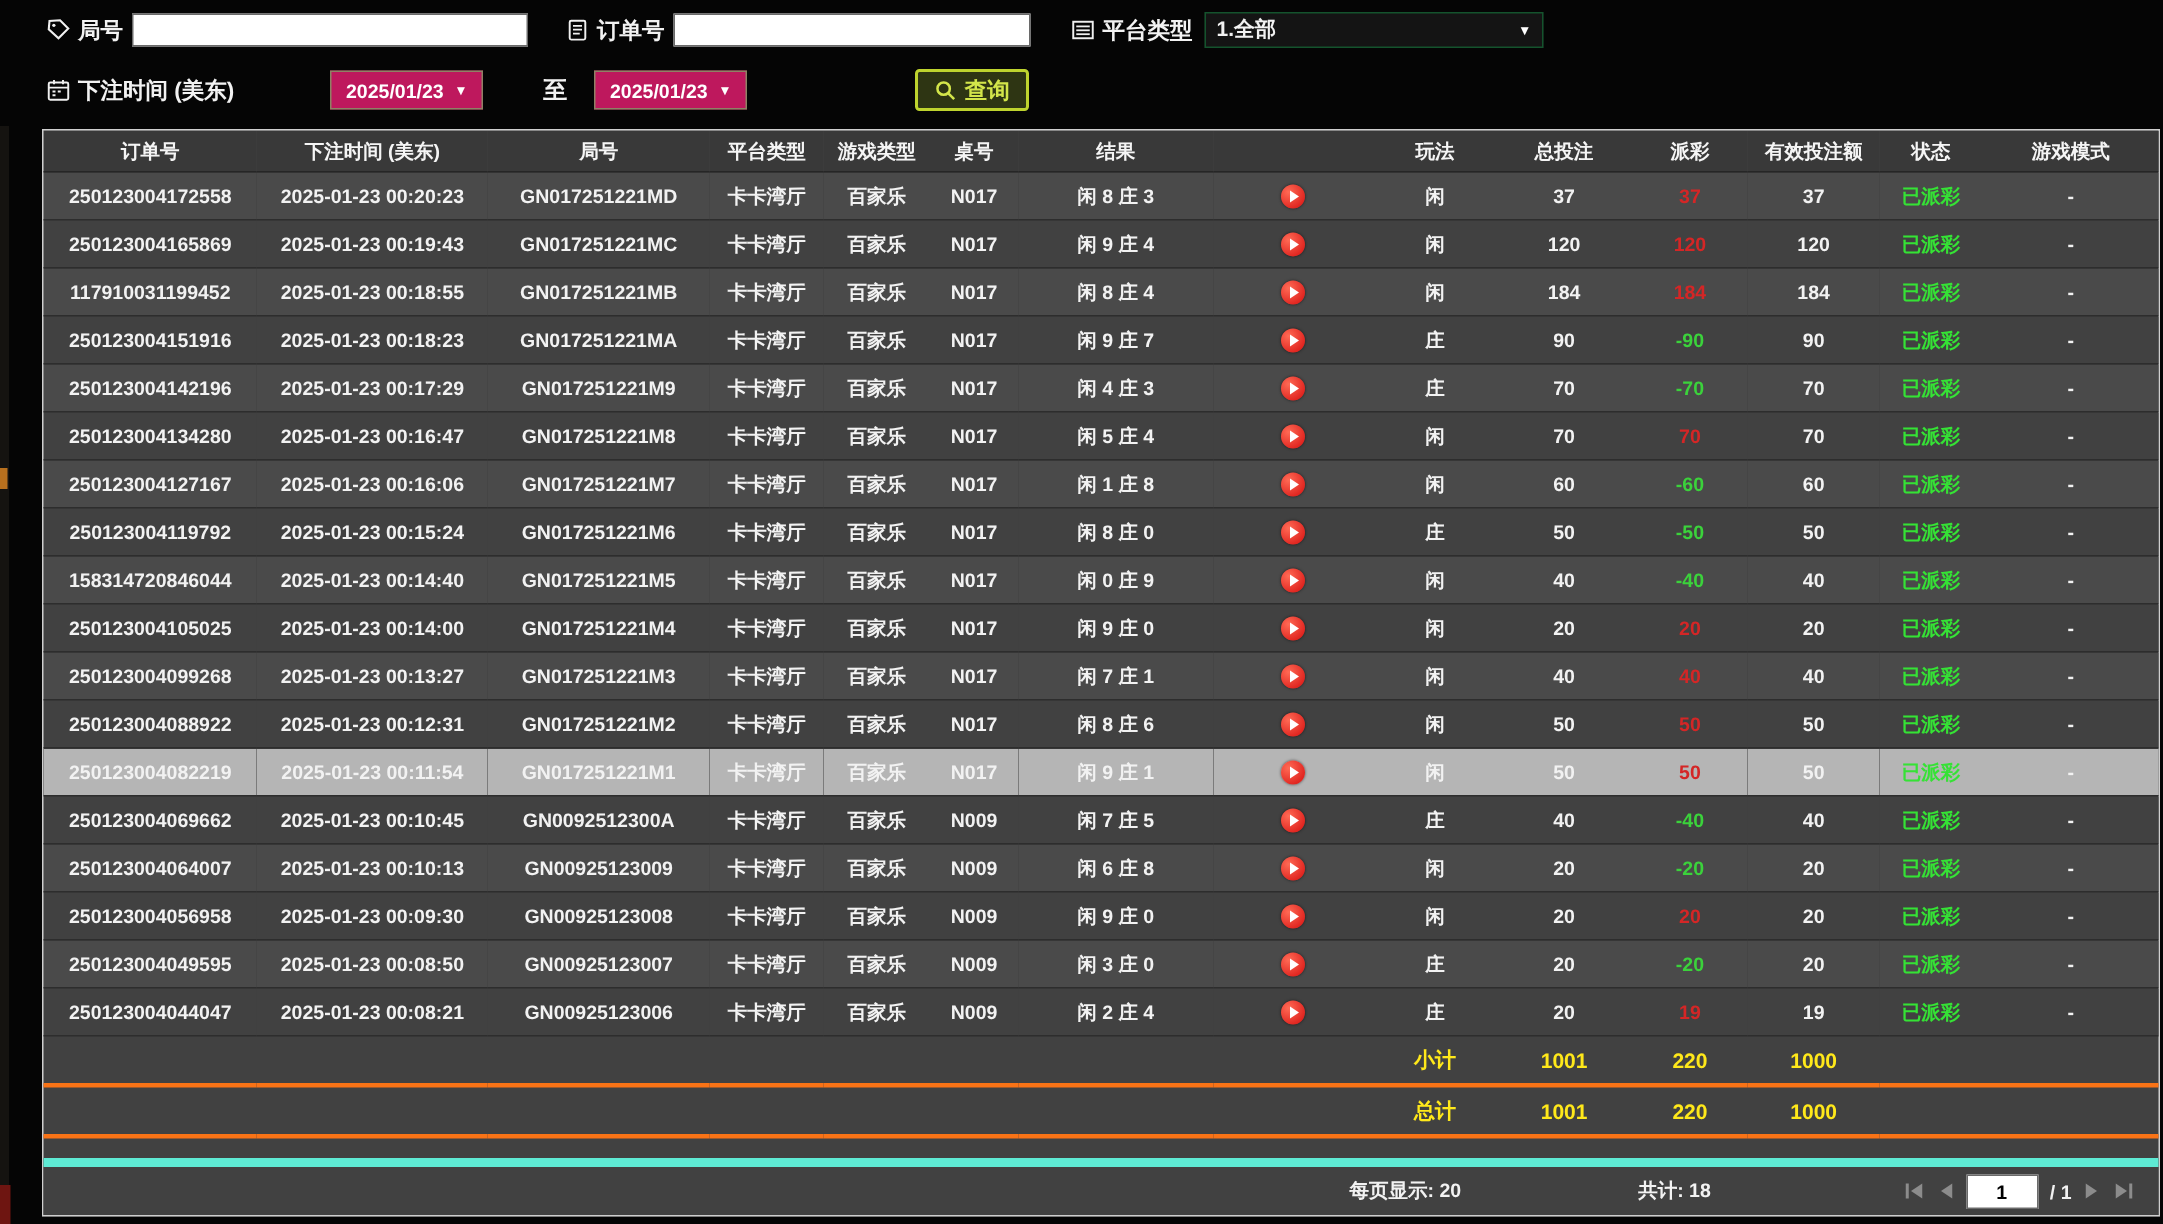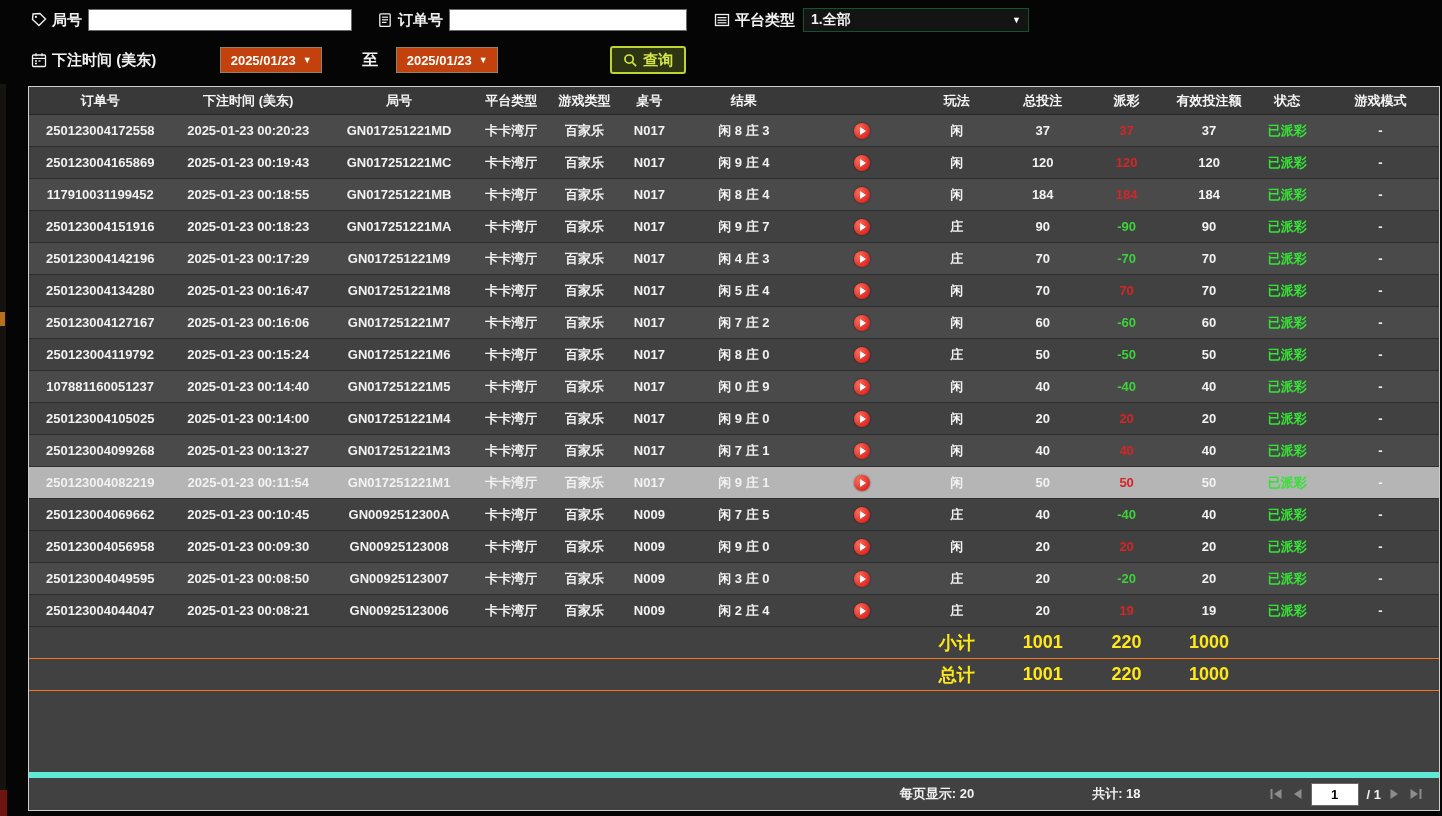--- a/index.html
+++ b/index.html
@@ -26,21 +26,21 @@
   .f-label { font-weight:bold; font-size:15px; white-space:nowrap; }
   .text-input { height:20px; background:#ffffff; border:1px solid #6a6a6a; color:#000; font-size:13px; padding:0 5px; font-family:inherit; }
   .w1 { width:252px; margin-left:6px; }
   .w2 { width:226px; margin-left:6px; }
   .g2 { margin-left:24px; }
   .g3 { margin-left:26px; }
   .select { width:210px; height:22px; margin-left:8px; background:#141414; border:1px solid #14532d;
             display:flex; align-items:center; justify-content:space-between; padding:0 7px;
             font-size:14px; font-weight:bold; cursor:pointer; }
   .caret { font-size:9px; color:#ffffff; }
-  .date-btn { width:100px; height:24px; background:#c2410c; border:1px solid #8f8265;
+  .date-btn { width:100px; height:24px; background:#be185d; border:1px solid #8f8265;
               display:flex; align-items:center; justify-content:center; gap:7px;
               font-size:13px; font-weight:bold; color:#fff; cursor:pointer; flex:none; }
   .d1 { margin-left:64px; }
   .to { margin-left:40px; font-size:16px; }
   .d2 { margin-left:18px; }
   .query-btn { margin-left:112px; height:28px; padding:0 11px; background:#2e3513;
                border:2px solid var(--query_border); border-radius:3px; color:var(--query_text);
                font-weight:bold; font-size:15px; display:flex; align-items:center; gap:5px;
                cursor:pointer; font-family:inherit; }
   .q-icon { display:inline-flex; width:15px; height:15px; }
@@ -59,22 +59,22 @@
              white-space:nowrap; overflow:hidden; }
   tbody td { height:29px; text-align:center; border-bottom:1px solid #2d2d2d;
              font-size:13px; font-weight:bold; color:#f2f2f2;
              white-space:nowrap; overflow:hidden; }
   tr.odd  { background:#4a4a4a; }
   tr.even { background:#414141; }
   tr.selected { background:var(--selected_row_bg) !important; }
   td.payout.pos { color:var(--payout_positive); }
   td.payout.neg { color:var(--payout_negative); }
   td.status { color:var(--status_paid); }
-  tfoot td { height:29px; border-bottom:1px solid #f97316; text-align:center;
-             font-size:18px; font-weight:bold; color:var(--totals); }
+  tfoot td { height:29px; border-bottom:3px solid #f97316; text-align:center;
+             font-size:14px; font-weight:bold; color:var(--totals); }
   .play { width:16px; height:16px; border-radius:50%; display:inline-flex;
           align-items:center; justify-content:center; cursor:pointer;
           background:radial-gradient(circle at 5px 5px, #ff6a55, #d60e0e);
           box-shadow:0 0 2px rgba(0,0,0,.6); }
   .play .tri { width:0; height:0; border-left:6px solid #fff;
                border-top:4px solid transparent; border-bottom:4px solid transparent;
                margin-left:2px; }
   .spacer { flex:1; }
 
   
@@ -327,21 +327,21 @@
     <td class="status">已派彩</td>
     <td>-</td>
   </tr>
         <tr class="odd">
     <td>250123004127167</td>
     <td>2025-01-23 00:16:06</td>
     <td>GN017251221M7</td>
     <td>卡卡湾厅</td>
     <td>百家乐</td>
     <td>N017</td>
-    <td>闲 7 庄 2</td>
+    <td>闲 1 庄 8</td>
     <td>
       <span class="play">
               <span class="tri"></span>
             </span>
     </td>
     <td>闲</td>
     <td>60</td>
     <td class="payout neg">-60</td>
     <td>60</td>
     <td class="status">已派彩</td>
@@ -361,21 +361,21 @@
             </span>
     </td>
     <td>庄</td>
     <td>50</td>
     <td class="payout neg">-50</td>
     <td>50</td>
     <td class="status">已派彩</td>
     <td>-</td>
   </tr>
         <tr class="odd">
-    <td>107881160051237</td>
+    <td>158314720846044</td>
     <td>2025-01-23 00:14:40</td>
     <td>GN017251221M5</td>
     <td>卡卡湾厅</td>
     <td>百家乐</td>
     <td>N017</td>
     <td>闲 0 庄 9</td>
     <td>
       <span class="play">
               <span class="tri"></span>
             </span>
@@ -417,20 +417,40 @@
     <td>闲 7 庄 1</td>
     <td>
       <span class="play">
               <span class="tri"></span>
             </span>
     </td>
     <td>闲</td>
     <td>40</td>
     <td class="payout pos">40</td>
     <td>40</td>
+    <td class="status">已派彩</td>
+    <td>-</td>
+  </tr>
+        <tr class="even">
+    <td>250123004088922</td>
+    <td>2025-01-23 00:12:31</td>
+    <td>GN017251221M2</td>
+    <td>卡卡湾厅</td>
+    <td>百家乐</td>
+    <td>N017</td>
+    <td>闲 8 庄 6</td>
+    <td>
+      <span class="play">
+              <span class="tri"></span>
+            </span>
+    </td>
+    <td>闲</td>
+    <td>50</td>
+    <td class="payout pos">50</td>
+    <td>50</td>
     <td class="status">已派彩</td>
     <td>-</td>
   </tr>
         <tr class="odd selected">
     <td>250123004082219</td>
     <td>2025-01-23 00:11:54</td>
     <td>GN017251221M1</td>
     <td>卡卡湾厅</td>
     <td>百家乐</td>
     <td>N017</td>
@@ -457,20 +477,40 @@
     <td>闲 7 庄 5</td>
     <td>
       <span class="play">
               <span class="tri"></span>
             </span>
     </td>
     <td>庄</td>
     <td>40</td>
     <td class="payout neg">-40</td>
     <td>40</td>
+    <td class="status">已派彩</td>
+    <td>-</td>
+  </tr>
+        <tr class="odd">
+    <td>250123004064007</td>
+    <td>2025-01-23 00:10:13</td>
+    <td>GN00925123009</td>
+    <td>卡卡湾厅</td>
+    <td>百家乐</td>
+    <td>N009</td>
+    <td>闲 6 庄 8</td>
+    <td>
+      <span class="play">
+              <span class="tri"></span>
+            </span>
+    </td>
+    <td>闲</td>
+    <td>20</td>
+    <td class="payout neg">-20</td>
+    <td>20</td>
     <td class="status">已派彩</td>
     <td>-</td>
   </tr>
         <tr class="even">
     <td>250123004056958</td>
     <td>2025-01-23 00:09:30</td>
     <td>GN00925123008</td>
     <td>卡卡湾厅</td>
     <td>百家乐</td>
     <td>N009</td>

